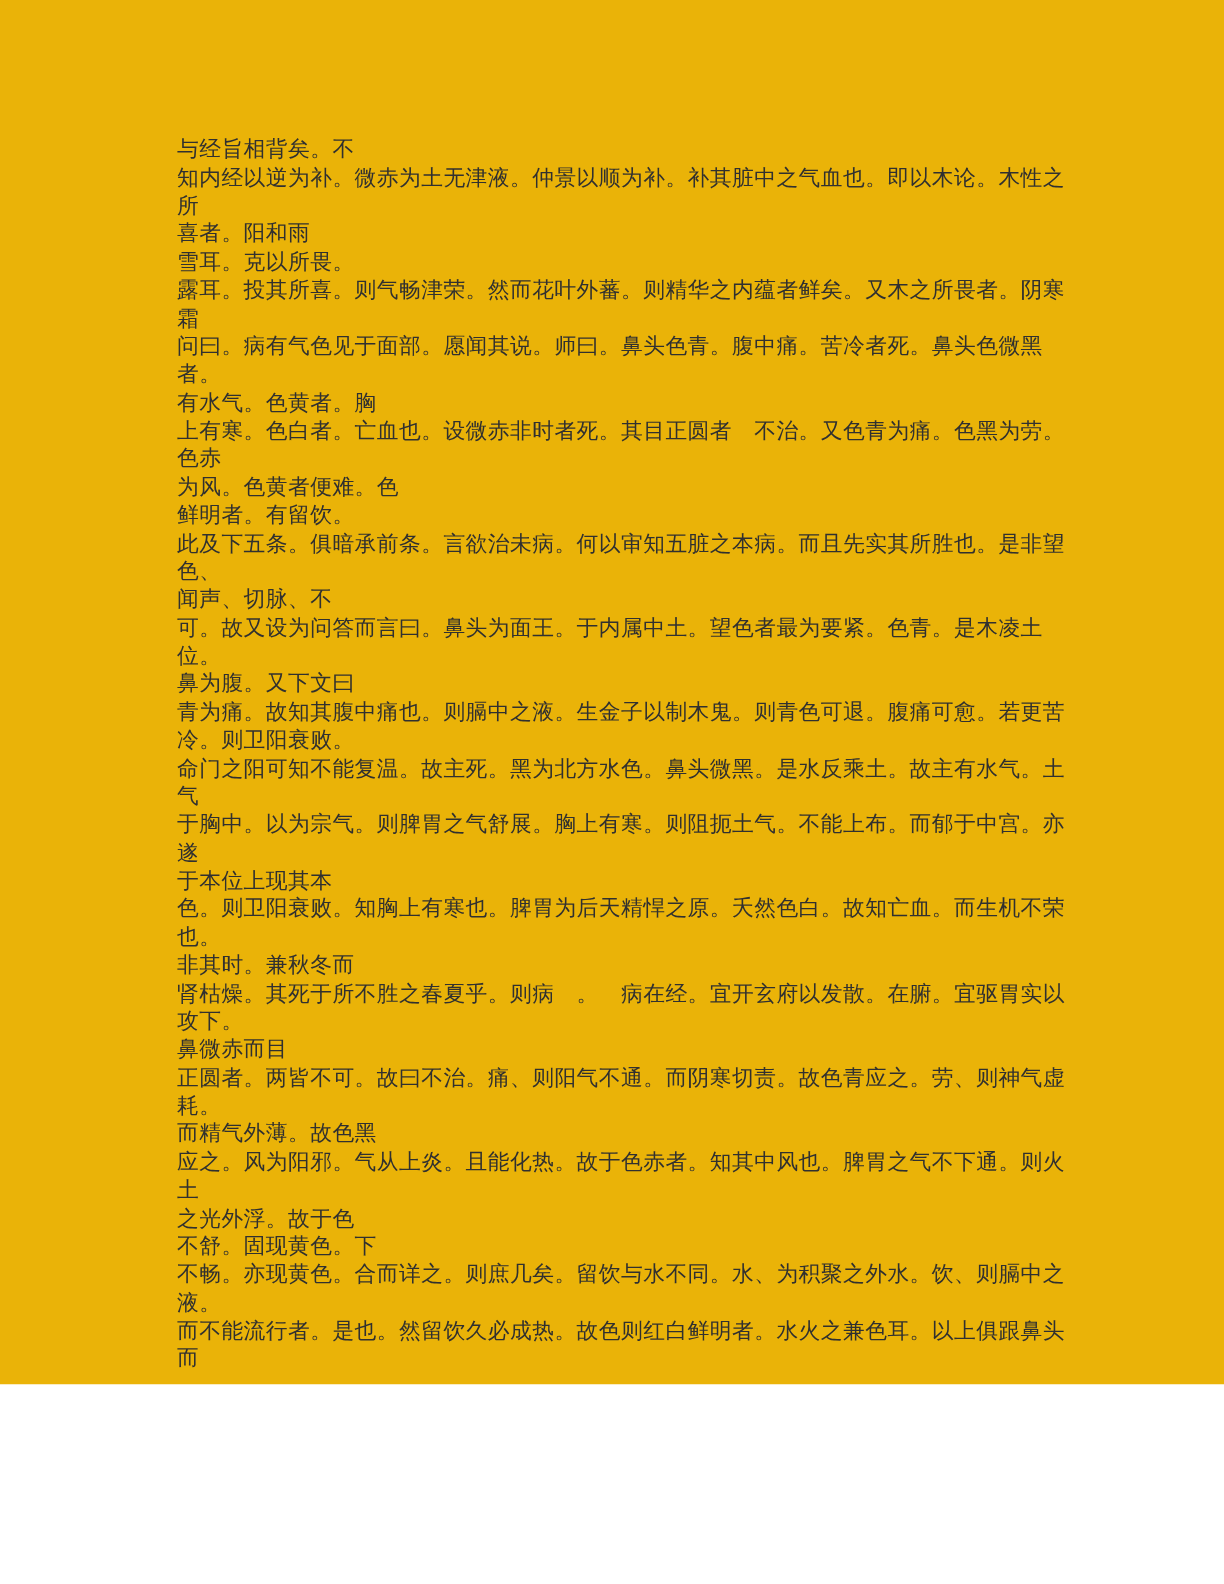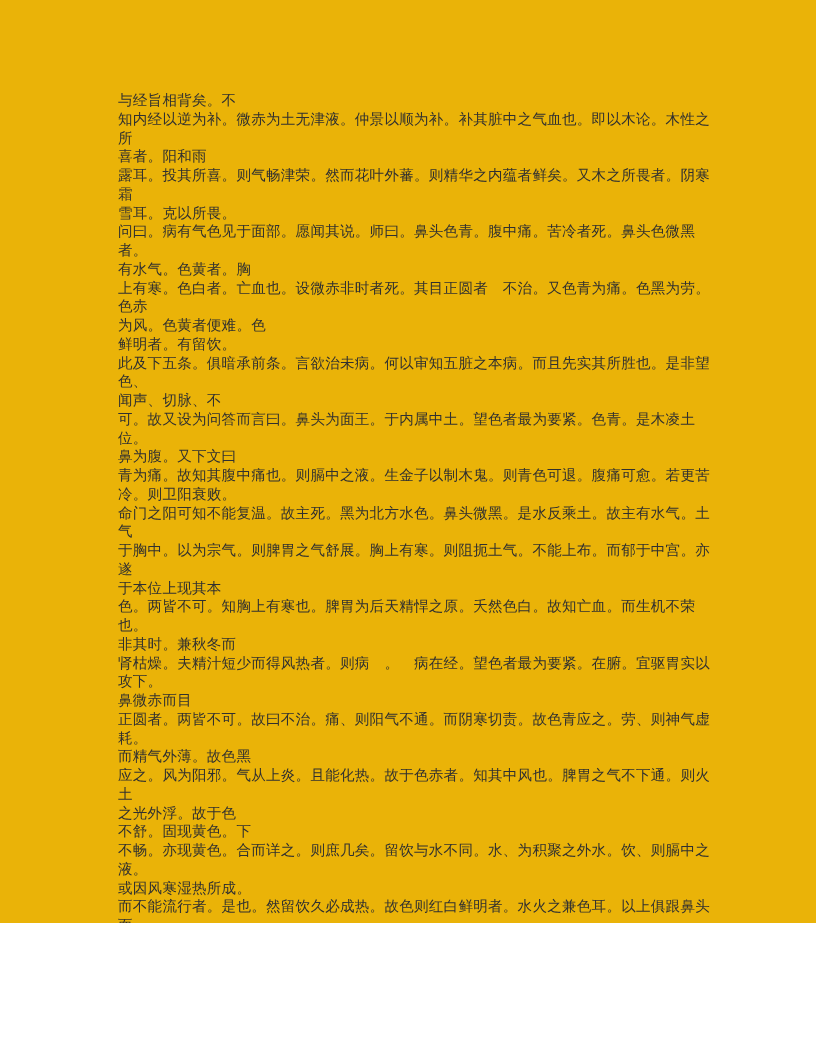--- a/index.html
+++ b/index.html
@@ -33,42 +33,41 @@
     }
   </style>
 </head>
 <body>
 
 <div class="page">
   <div class="text-block">
       <div class="text-line">与经旨相背矣。不</div>
       <div class="text-line">知内经以逆为补。微赤为土无津液。仲景以顺为补。补其脏中之气血也。即以木论。木性之所</div>
       <div class="text-line">喜者。阳和雨</div>
+      <div class="text-line">雪耳。克以所畏。</div>
       <div class="text-line">露耳。投其所喜。则气畅津荣。然而花叶外蕃。则精华之内蕴者鲜矣。又木之所畏者。阴寒霜</div>
-      <div class="text-line">雪耳。克以所畏。</div>
       <div class="text-line">问曰。病有气色见于面部。愿闻其说。师曰。鼻头色青。腹中痛。苦冷者死。鼻头色微黑者。</div>
       <div class="text-line">有水气。色黄者。胸</div>
       <div class="text-line">上有寒。色白者。亡血也。设微赤非时者死。其目正圆者　不治。又色青为痛。色黑为劳。色赤</div>
       <div class="text-line">为风。色黄者便难。色</div>
       <div class="text-line">鲜明者。有留饮。</div>
       <div class="text-line">此及下五条。俱暗承前条。言欲治未病。何以审知五脏之本病。而且先实其所胜也。是非望色、</div>
       <div class="text-line">闻声、切脉、不</div>
       <div class="text-line">可。故又设为问答而言曰。鼻头为面王。于内属中土。望色者最为要紧。色青。是木凌土位。</div>
       <div class="text-line">鼻为腹。又下文曰</div>
       <div class="text-line">青为痛。故知其腹中痛也。则膈中之液。生金子以制木鬼。则青色可退。腹痛可愈。若更苦</div>
       <div class="text-line">冷。则卫阳衰败。</div>
       <div class="text-line">命门之阳可知不能复温。故主死。黑为北方水色。鼻头微黑。是水反乘土。故主有水气。土气</div>
       <div class="text-line">于胸中。以为宗气。则脾胃之气舒展。胸上有寒。则阻扼土气。不能上布。而郁于中宫。亦遂</div>
       <div class="text-line">于本位上现其本</div>
-      <div class="text-line">色。两皆不可。知胸上有寒也。脾胃为后天精悍之原。夭然色白。故知亡血。而生机不荣也。</div>
+      <div class="text-line">色。则卫阳衰败。知胸上有寒也。脾胃为后天精悍之原。夭然色白。故知亡血。而生机不荣也。</div>
       <div class="text-line">非其时。兼秋冬而</div>
-      <div class="text-line">肾枯燥。夫精汁短少而得风热者。则病　。　病在经。望色者最为要紧。在腑。宜驱胃实以攻下。</div>
+      <div class="text-line">肾枯燥。其死于所不胜之春夏乎。则病　。　病在经。宜开玄府以发散。在腑。宜驱胃实以攻下。</div>
       <div class="text-line">鼻微赤而目</div>
       <div class="text-line">正圆者。两皆不可。故曰不治。痛、则阳气不通。而阴寒切责。故色青应之。劳、则神气虚耗。</div>
       <div class="text-line">而精气外薄。故色黑</div>
       <div class="text-line">应之。风为阳邪。气从上炎。且能化热。故于色赤者。知其中风也。脾胃之气不下通。则火土</div>
       <div class="text-line">之光外浮。故于色</div>
       <div class="text-line">不舒。固现黄色。下</div>
       <div class="text-line">不畅。亦现黄色。合而详之。则庶几矣。留饮与水不同。水、为积聚之外水。饮、则膈中之液。</div>
-      <div class="text-line">或因风寒湿热所成。</div>
       <div class="text-line">而不能流行者。是也。然留饮久必成热。故色则红白鲜明者。水火之兼色耳。以上俱跟鼻头而</div>
     </div>
 </div>
 
 </body></html>

